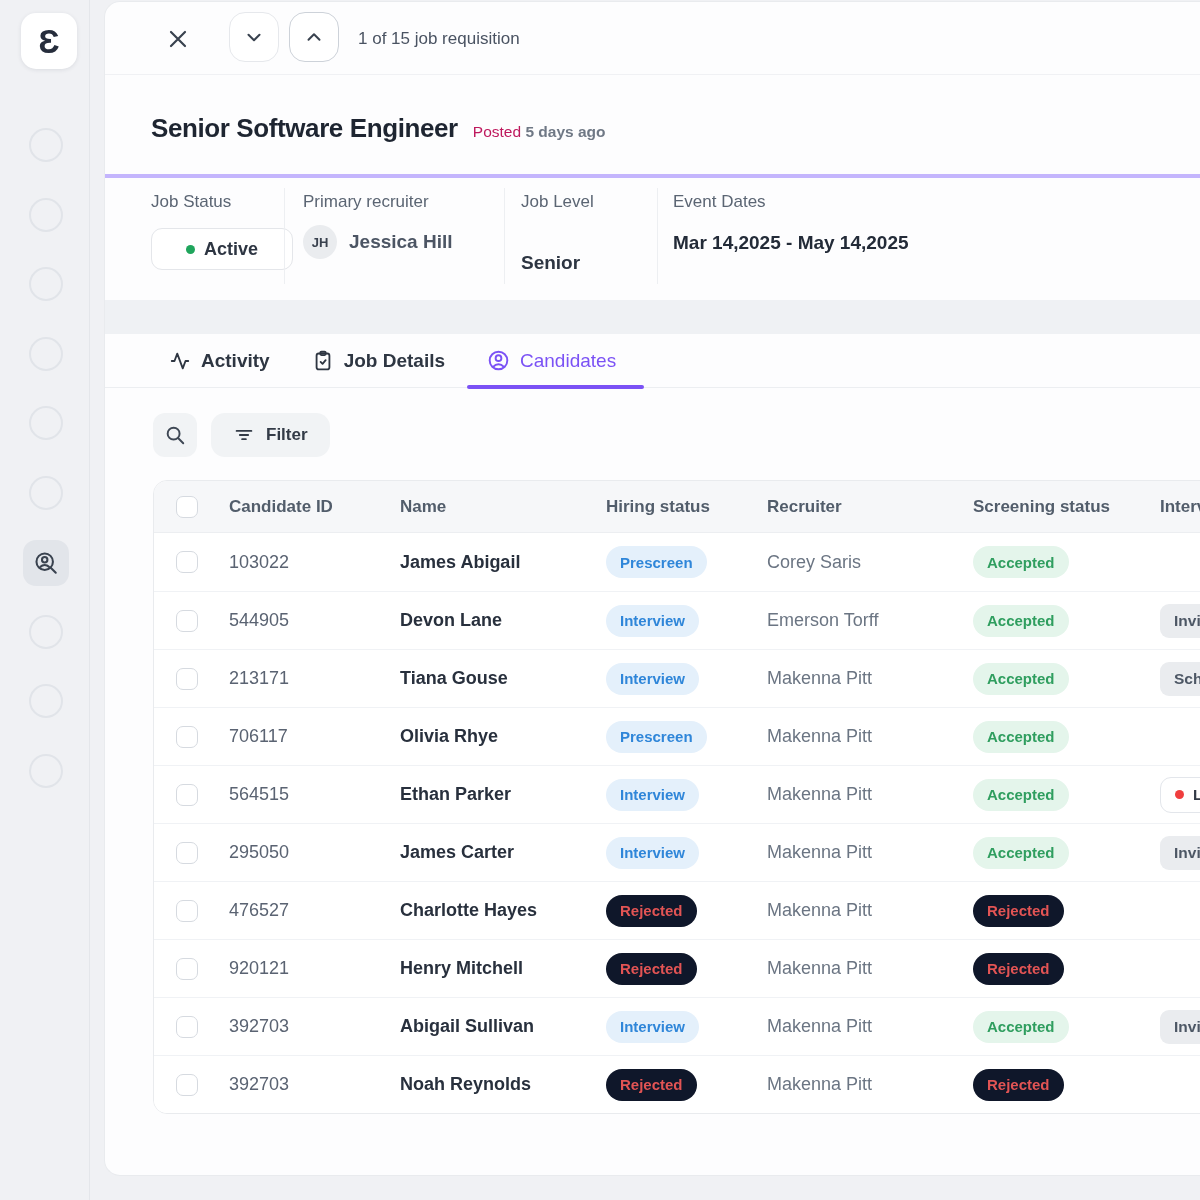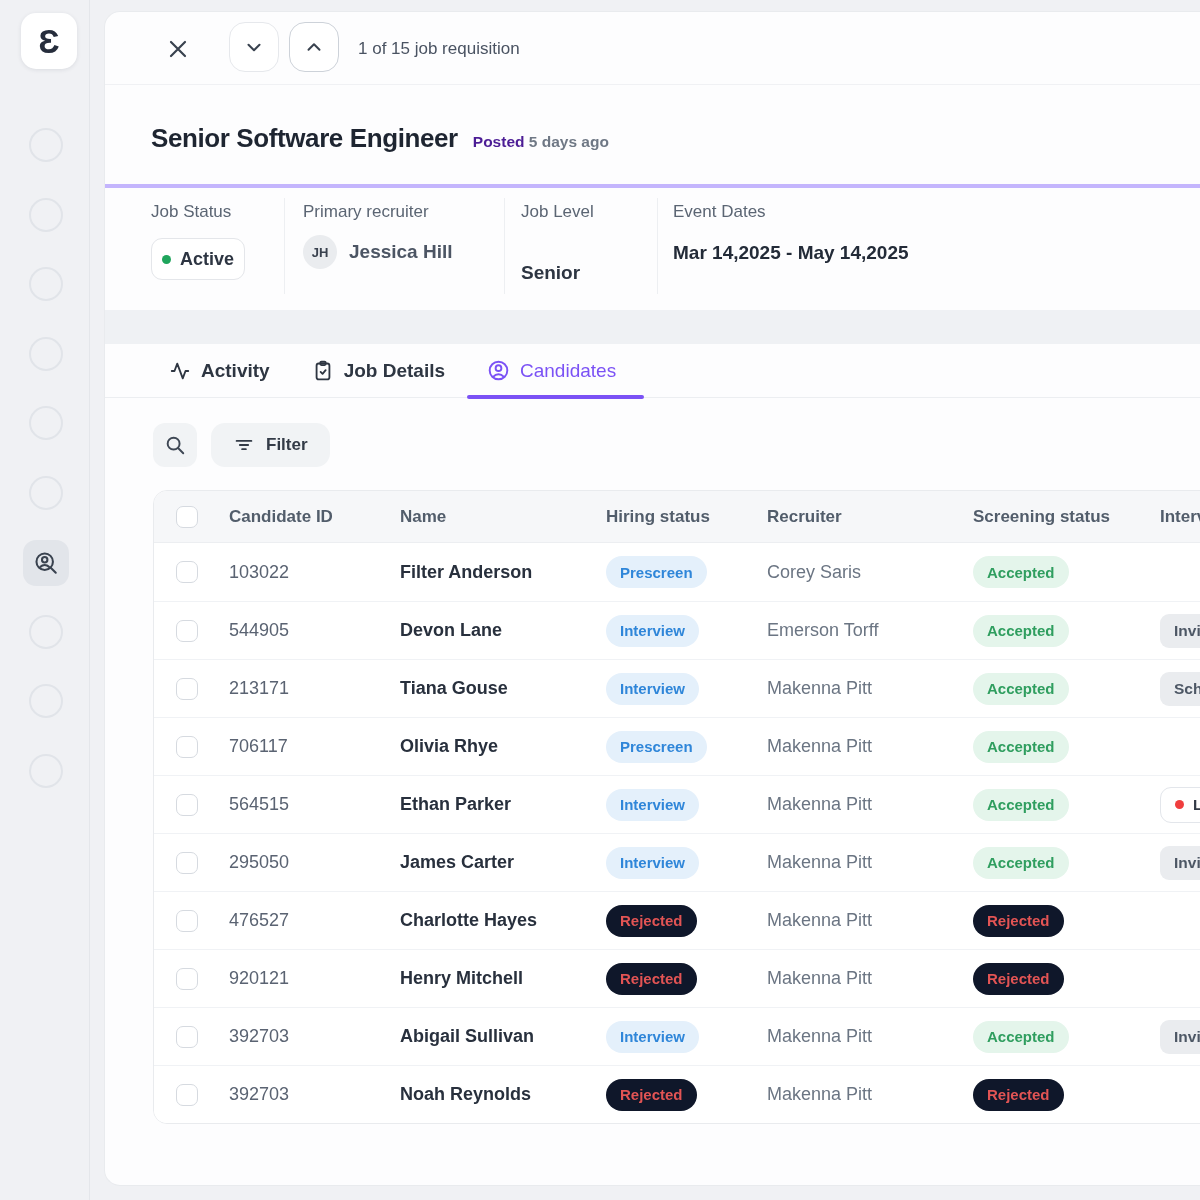--- a/index.html
+++ b/index.html
@@ -15,50 +15,50 @@
   
   .sidebar { position:absolute; left:0; top:0; width:90px; height:1200px; background:#F0F1F4; border-right:1px solid #E4E6EA; }
   .logo { position:absolute; left:21px; top:13px; width:56px; height:56px; background:#fff; border-radius:15px;
           box-shadow:0 1px 4px rgba(25,35,55,.10); display:flex; align-items:center; justify-content:center;
           font-size:34px; font-weight:700; color:#262D3C; }
   .ph-circle { position:absolute; left:29px; width:34px; height:34px; border:2px solid #E1E4E9; border-radius:50%; }
   .active-tile { position:absolute; left:23px; top:540px; width:46px; height:46px; background:#E2E5EA; border-radius:13px;
                  display:flex; align-items:center; justify-content:center; color:#39424F; }
 
   
-  .card { position:absolute; left:104px; top:11px; width:1096px; height:1175px; background:#FDFDFE;
+  .card { position:absolute; left:104px; top:1px; width:1096px; height:1175px; background:#FDFDFE;
           border:1px solid #E9EBEE; border-right:none; border-radius:16px 0 0 16px; }
 
   
   .topbar { position:absolute; left:0; top:0; width:100%; height:73px; border-bottom:1px solid #F0F1F4;
             display:flex; align-items:center; }
   .close-x { position:absolute; left:61px; top:25px; width:24px; height:24px; color:#39424F; cursor:pointer; }
   .nav-btn { position:absolute; top:10px; width:50px; height:50px; border-radius:16px; background:#fff;
              display:flex; align-items:center; justify-content:center; color:#39424F; cursor:pointer; }
   .nav-btn.down { left:124px; border:1px solid #E6E8EC; }
   .nav-btn.up   { left:184px; border:1px solid #CDD2D9; }
   .counter { position:absolute; left:253px; top:0; height:73px; display:flex; align-items:center;
              font-size:17px; font-weight:500; color:#4A5362; }
 
   
   .title-row { position:absolute; left:0; top:73px; width:100%; height:103px; border-bottom:4px solid #c4b5fd;
                display:flex; align-items:baseline; padding:38px 0 0 46px; }
   .job-title { font-size:26px; font-weight:700; color:#1E2531; letter-spacing:-0.4px; }
   .posted { margin-left:15px; font-size:15.5px; }
-  .posted .muted { color:#4c1d95; font-weight:700; }
+  .posted .muted { color:#be185d; font-weight:400; }
   .posted .ago { color:#6F7885; font-weight:600; }
 
   
   .info-row { position:absolute; left:0; top:176px; width:100%; height:122px; }
   .info-group { position:absolute; top:0; height:100%; }
   .info-label { position:absolute; top:14px; font-size:17px; font-weight:500; color:#5B6573; white-space:nowrap; }
   .info-value { position:absolute; top:50px; white-space:nowrap; }
   .divider { position:absolute; top:10px; width:1px; height:96px; background:#EDEFF2; }
 
-  .status-pill { display:inline-flex; align-items:center; gap:9px; height:42px; padding:0 10px;
+  .status-pill { display:inline-flex; align-items:center; gap:9px; height:42px; padding:0 34px;
                  border:1px solid #E4E6EA; border-radius:11px; background:#fff;
                  font-size:18px; font-weight:700; color:#2D3542; }
   .green-dot { width:9px; height:9px; border-radius:50%; background:#1FA55C; }
 
   .recruiter-val { display:flex; align-items:center; gap:12px; }
   .avatar { width:34px; height:34px; border-radius:50%; background:#EAECEF; display:flex; align-items:center;
             justify-content:center; font-size:13px; font-weight:700; color:#39414E; }
   .recruiter-name { font-size:19px; font-weight:600; color:#4C5564; }
   .level-val { font-size:19px; font-weight:700; color:#2D3542;margin-top:20px; }
   .dates-val { font-size:19px; font-weight:700; color:#232B38; }
@@ -266,21 +266,21 @@
       <div class="cell c-recruiter">Recruiter</div>
       <div class="cell c-screening">Screening status</div>
       <div class="cell c-interview">Interview status</div>
     </div>
     <div>
   <div class="trow">
     <div class="cell c-check">
             <div class="checkbox"></div>
           </div>
     <div class="cell c-id">103022</div>
-    <div class="cell c-name">Filter Anderson</div>
+    <div class="cell c-name">James Abigail</div>
     <div class="cell c-hiring">
             <span class="pill blue">
               <span>Prescreen</span>
             </span>
           </div>
     <div class="cell c-recruiter">Corey Saris</div>
     <div class="cell c-screening">
             <span class="pill green">
               <span>Accepted</span>
             </span>

